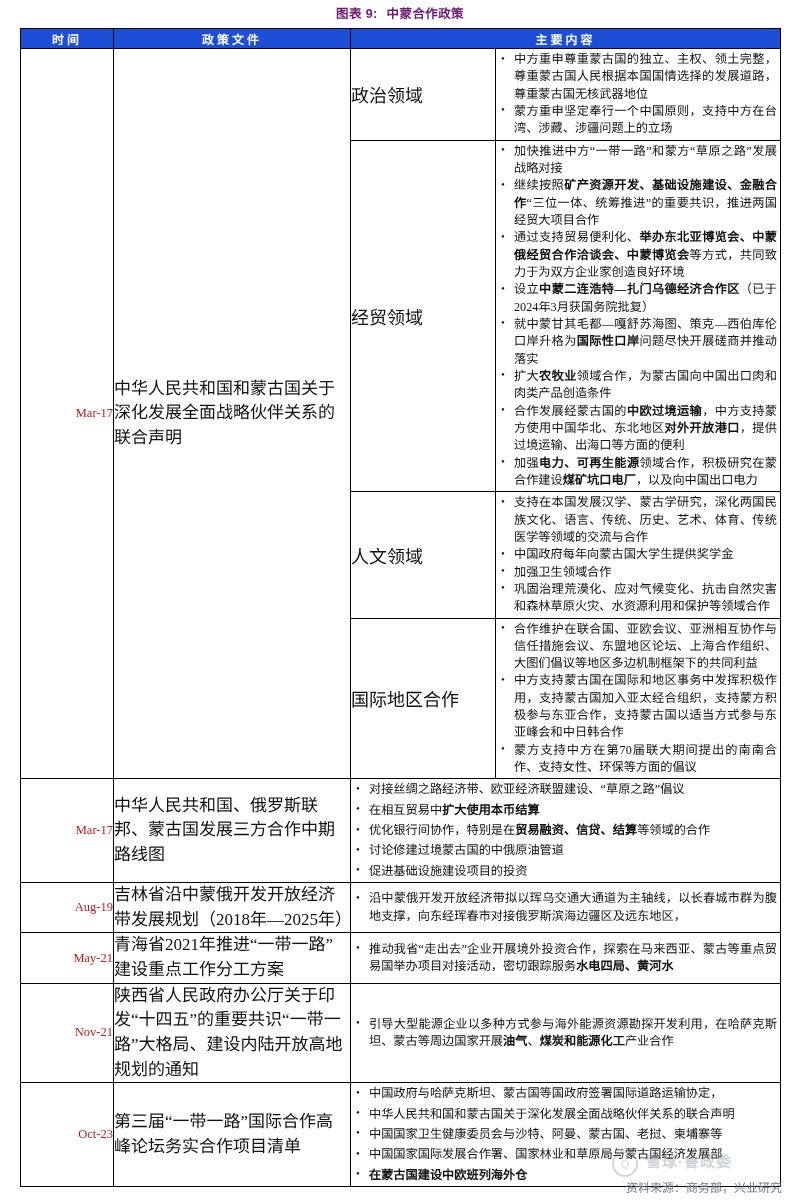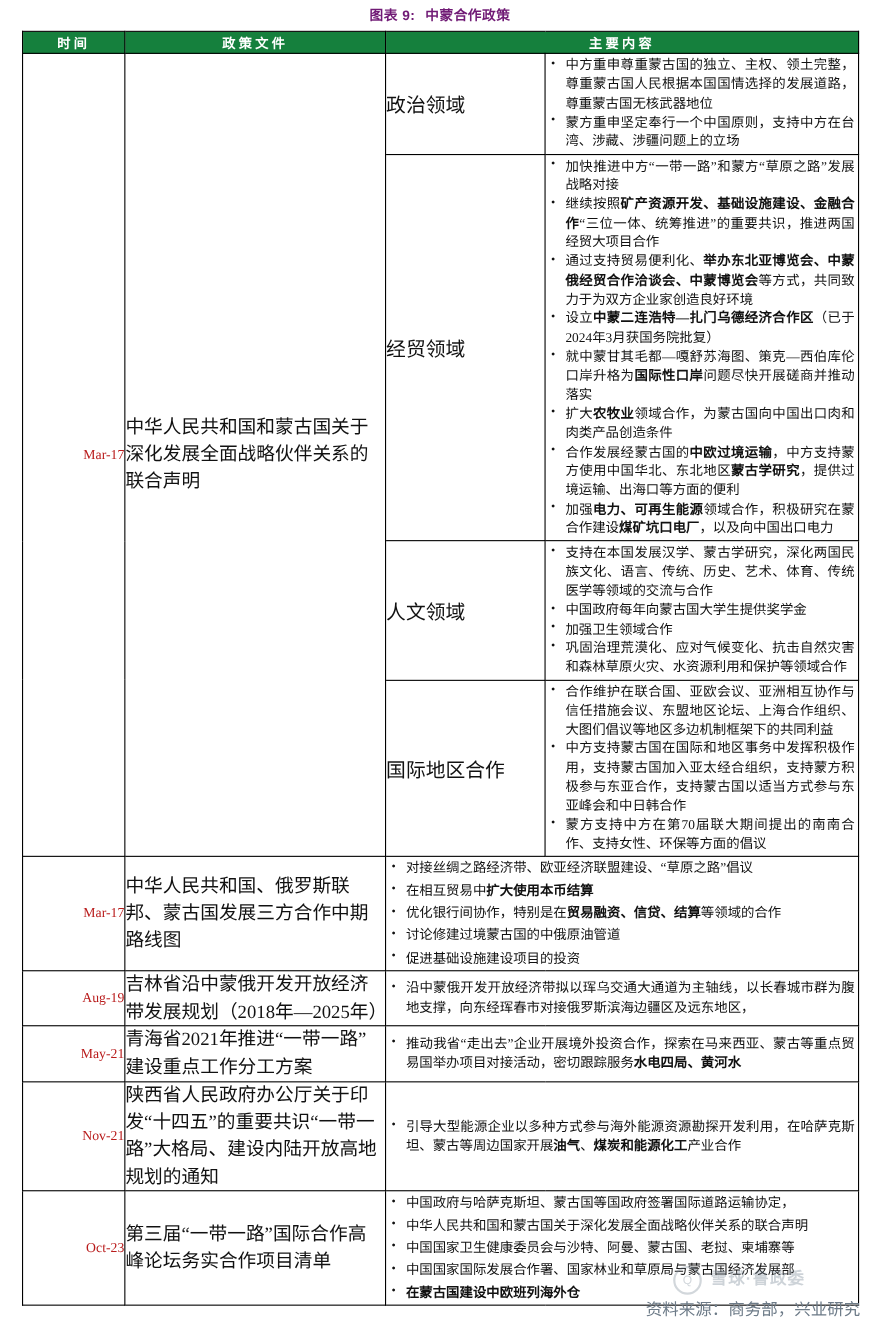--- a/index.html
+++ b/index.html
@@ -40,21 +40,21 @@
     border-collapse: collapse;
     table-layout: fixed;
   }
   #policy-table td, #policy-table th {
     border: 1px solid #000000;
     vertical-align: middle;
     padding: 0;
   }
 
   thead th {
-    background: #15803d;
+    background: #1d4ed8;
     color: #ffffff;
     height: 19px;
     font-family: "Liberation Serif", serif;
     font-size: 12px;
     font-weight: bold;
     text-align: center;
     letter-spacing: 3px;
     border-color: #000000;
   }
 
@@ -145,21 +145,21 @@
     color: #7d8b99;
     text-align: center;
     line-height: 22px;
   }
 
   #source-note {
     position: absolute;
     right: 18px;
     top: 1178px;
     font-family: "Liberation Sans", sans-serif;
-    font-size: 15px;
+    font-size: 12px;
     color: #6d7b88;
     white-space: nowrap;
   }
 </style>
 </head>
 <body>
 
 <div id="figure-title">
   <span class="num">图表 9:</span><span>中蒙合作政策</span>
 </div>
@@ -194,21 +194,21 @@
     <tr>
       <td class="area-cell">经贸领域</td>
       <td>
         <ul class="bullets">
           <li>加快推进中方“一带一路”和蒙方“草原之路”发展战略对接</li>
           <li>继续按照<b>矿产资源开发、基础设施建设、金融合作</b>“三位一体、统筹推进”的重要共识，推进两国经贸大项目合作</li>
           <li>通过支持贸易便利化、<b>举办东北亚博览会、中蒙俄经贸合作洽谈会、中蒙博览会</b>等方式，共同致力于为双方企业家创造良好环境</li>
           <li>设立<b>中蒙二连浩特—扎门乌德经济合作区</b>（已于2024年3月获国务院批复）</li>
           <li>就中蒙甘其毛都—嘎舒苏海图、策克—西伯库伦口岸升格为<b>国际性口岸</b>问题尽快开展磋商并推动落实</li>
           <li>扩大<b>农牧业</b>领域合作，为蒙古国向中国出口肉和肉类产品创造条件</li>
-          <li>合作发展经蒙古国的<b>中欧过境运输</b>，中方支持蒙方使用中国华北、东北地区<b>蒙古学研究</b>，提供过境运输、出海口等方面的便利</li>
+          <li>合作发展经蒙古国的<b>中欧过境运输</b>，中方支持蒙方使用中国华北、东北地区<b>对外开放港口</b>，提供过境运输、出海口等方面的便利</li>
           <li>加强<b>电力、可再生能源</b>领域合作，积极研究在蒙合作建设<b>煤矿坑口电厂</b>，以及向中国出口电力</li>
         </ul>
       </td>
     </tr>
     <tr>
       <td class="area-cell">人文领域</td>
       <td>
         <ul class="bullets">
           <li>支持在本国发展汉学、蒙古学研究，深化两国民族文化、语言、传统、历史、艺术、体育、传统医学等领域的交流与合作</li>
           <li>中国政府每年向蒙古国大学生提供奖学金</li>

